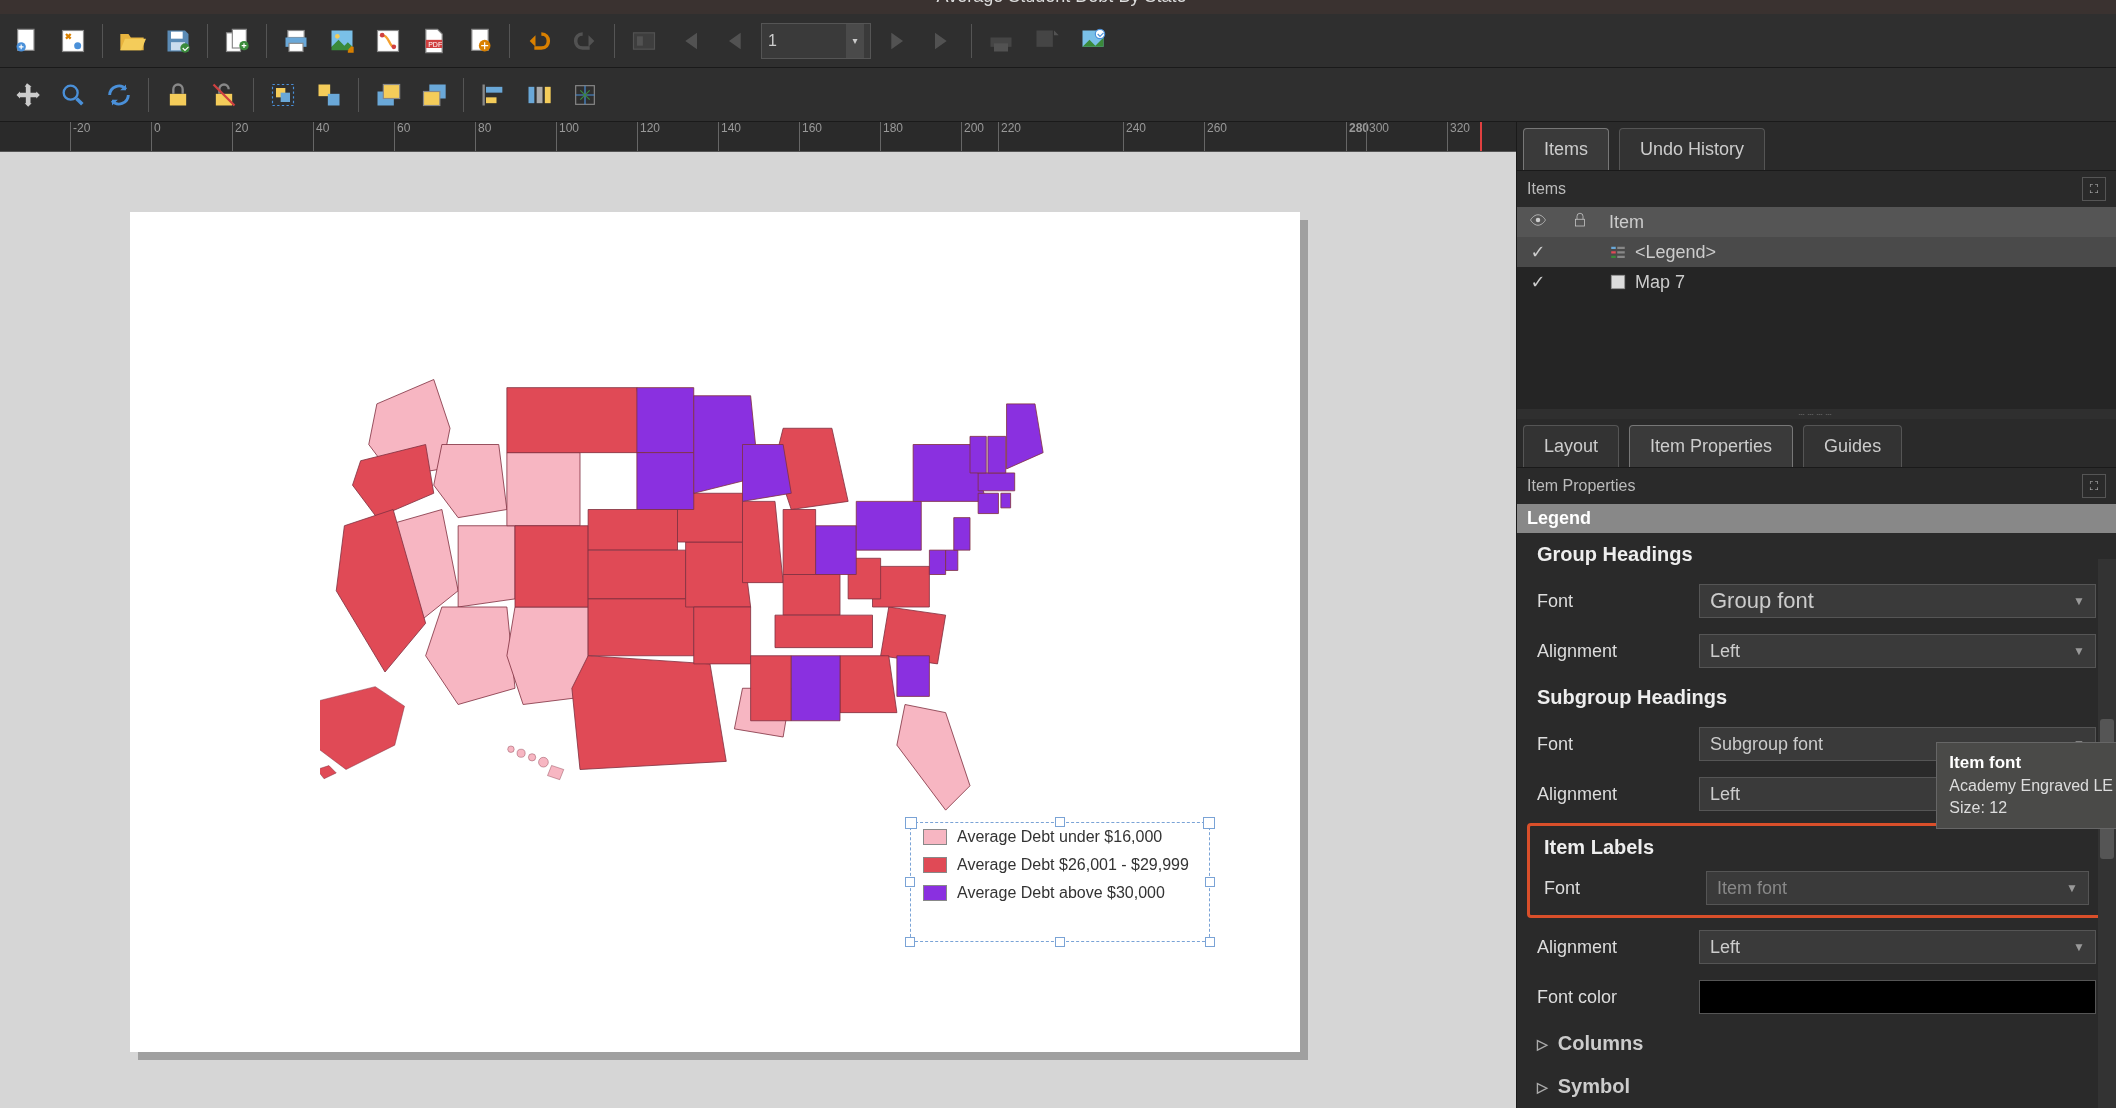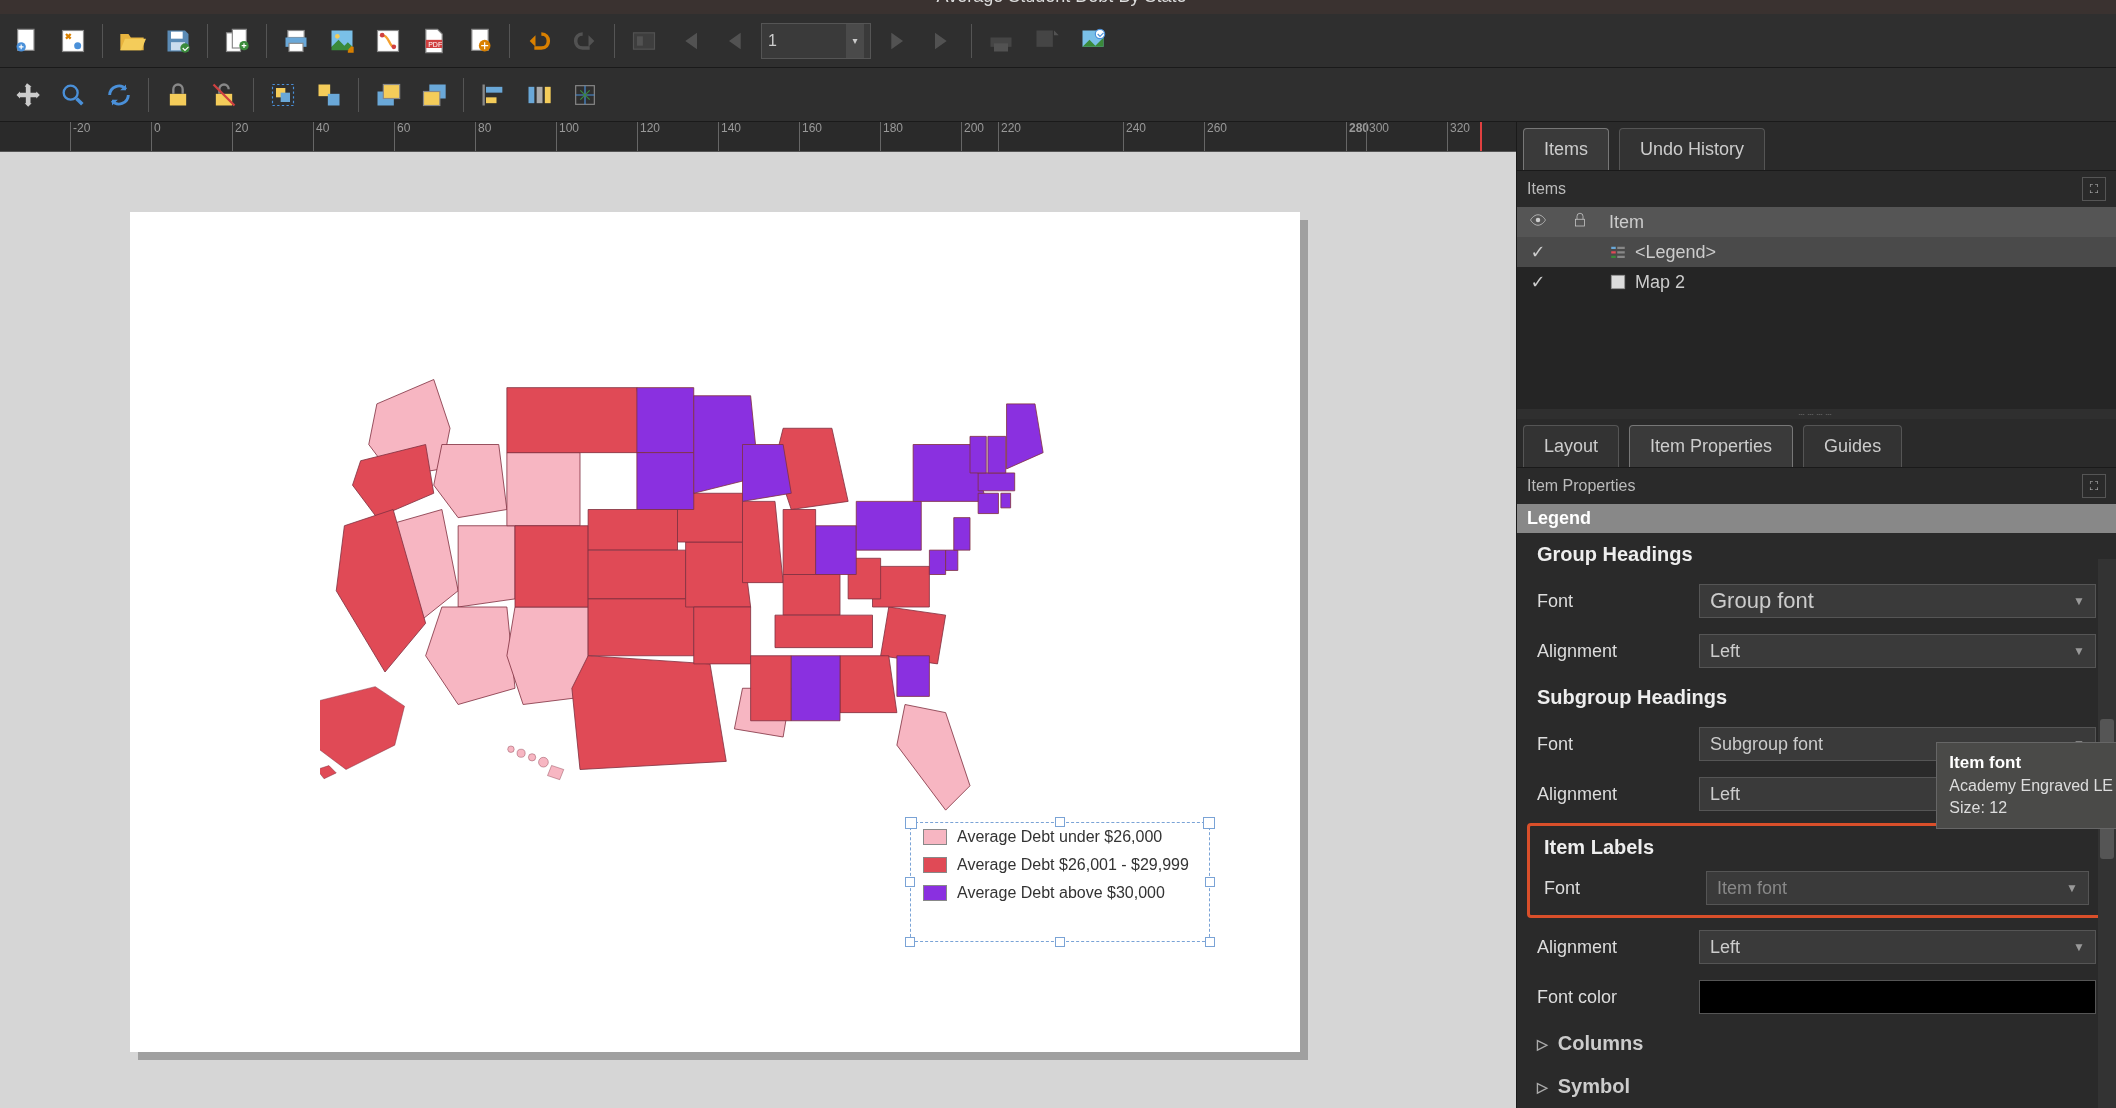--- a/index.html
+++ b/index.html
@@ -410,21 +410,21 @@
           <div class="legend-handles">
               <span class="lh-bl"></span>
               <span class="lh-br"></span>
               <span class="lh-tm"></span>
               <span class="lh-bm"></span>
               <span class="lh-ml"></span>
               <span class="lh-mr"></span>
             </div>
         <div class="legend-row">
               <div class="legend-swatch" style="background: rgb(247, 182, 194);"></div>
-              <span>Average Debt under $26,000</span>
+              <span>Average Debt under $16,000</span>
             </div>
             <div class="legend-row">
               <div class="legend-swatch" style="background: rgb(224, 74, 86);"></div>
               <span>Average Debt $26,001 - $29,999</span>
             </div>
             <div class="legend-row">
               <div class="legend-swatch" style="background: rgb(138, 48, 224);"></div>
               <span>Average Debt above $30,000</span>
             </div>
           </div>
@@ -468,21 +468,21 @@
             <span>&lt;Legend&gt;</span>
           </div>
         </div>
         <div class="item-row">
           <div class="col-vis">✓</div>
           <div class="col-lock"></div>
           <div class="col-name">
             <span class="mini-icon"><svg viewBox="0 0 24 24">
                 <rect x="3" y="3" width="18" height="18" fill="#ddd" stroke="#888"></rect>
               </svg></span>
-            <span>Map 2</span>
+            <span>Map 7</span>
           </div>
         </div>
       </div>
     <div class="grip">┄┄┄┄</div>
 
     <div class="tabrow">
       <div class="tab">Layout</div>
       <div class="tab active">Item Properties</div>
       <div class="tab">Guides</div>
     </div>

